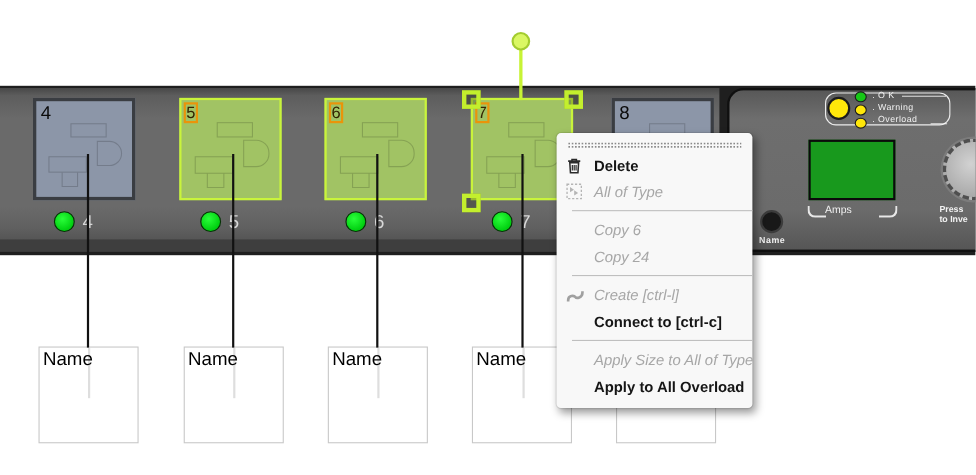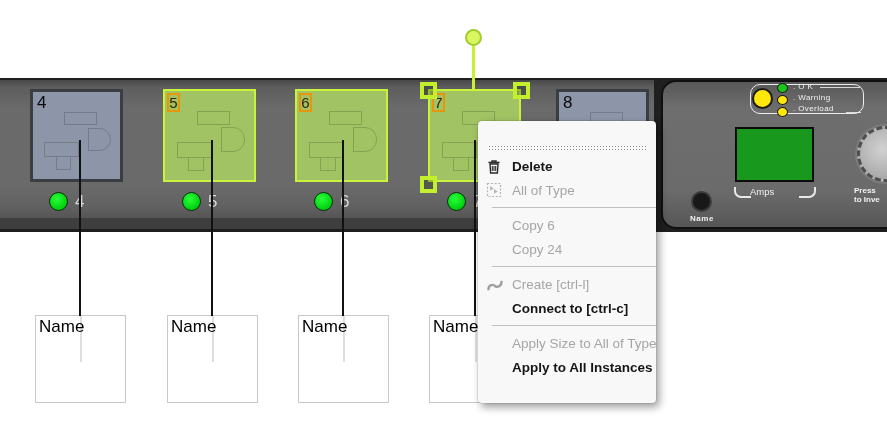--- a/index.html
+++ b/index.html
@@ -68,30 +68,30 @@
     background:#181818;border:2px solid #3c3c3c;z-index:3;}
   .reset-label{position:absolute;left:683px;top:214px;width:38px;text-align:center;
     font-size:8px;font-weight:bold;letter-spacing:.5px;color:#f0f0f0;z-index:3;}
   .knob{position:absolute;left:857px;top:126px;width:56px;height:56px;border-radius:50%;
     background:radial-gradient(circle at 45% 40%,#d2d2d2,#ababab 70%,#9a9a9a);
     border:3px dashed #4f4f4f;box-shadow:0 0 0 2px #7c7c7c;z-index:3;}
   .knob-caption{position:absolute;left:854px;top:186px;width:40px;font-size:8px;line-height:9px;
     color:#f2f2f2;font-weight:bold;z-index:3;white-space:nowrap;}
 
   
-  .menu{position:absolute;left:478px;top:121px;width:178px;background:#f8f8f8;border-radius:4px;
-    box-shadow:3px 4px 8px rgba(0,0,0,.4),0 0 0 1px rgba(0,0,0,.08);padding:24px 0;z-index:10;}
+  .menu{position:absolute;left:506px;top:121px;width:178px;background:#f8f8f8;border-radius:4px;
+    box-shadow:3px 4px 8px rgba(0,0,0,.4),0 0 0 1px rgba(0,0,0,.08);padding:8px 0;z-index:10;}
   .drag-strip{height:6px;margin:0 10px 3px 10px;
     background-image:radial-gradient(circle,#8a8a8a .9px,transparent 1px);background-size:3px 3px;}
   .mitem{height:24px;display:flex;align-items:center;padding-left:8px;font-size:13.5px;
     white-space:nowrap;}
   .mitem .islot{width:20px;height:17px;flex:0 0 20px;margin-right:6px;display:flex;
     align-items:center;}
   .mitem.on{color:#161616;font-weight:600;}
-  .mitem.off{color:#a6a6a6;font-weight:400;}
+  .mitem.off{color:#a6a6a6;font-weight:400;font-style:italic;}
   .msep{border-top:1px solid #bfbfbf;margin:5px 0 5px 14px;}
 </style>
 </head>
 <body>
 
 <div class="stage">
 
   <div class="bar-base"></div>
   <div class="ports-face"></div>
   <div class="ports-strip"></div>
@@ -256,18 +256,18 @@
           <div class="islot"></div>
           <div>Connect to [ctrl-c]</div>
         </div>
         <div class="msep"></div>
         <div class="mitem off">
           <div class="islot"></div>
           <div>Apply Size to All of Type</div>
         </div>
         <div class="mitem on">
           <div class="islot"></div>
-          <div>Apply to All Instances</div>
+          <div>Apply to All Overload</div>
         </div>
       </div>
   </div>
 
 </div>
 
 </body></html>

